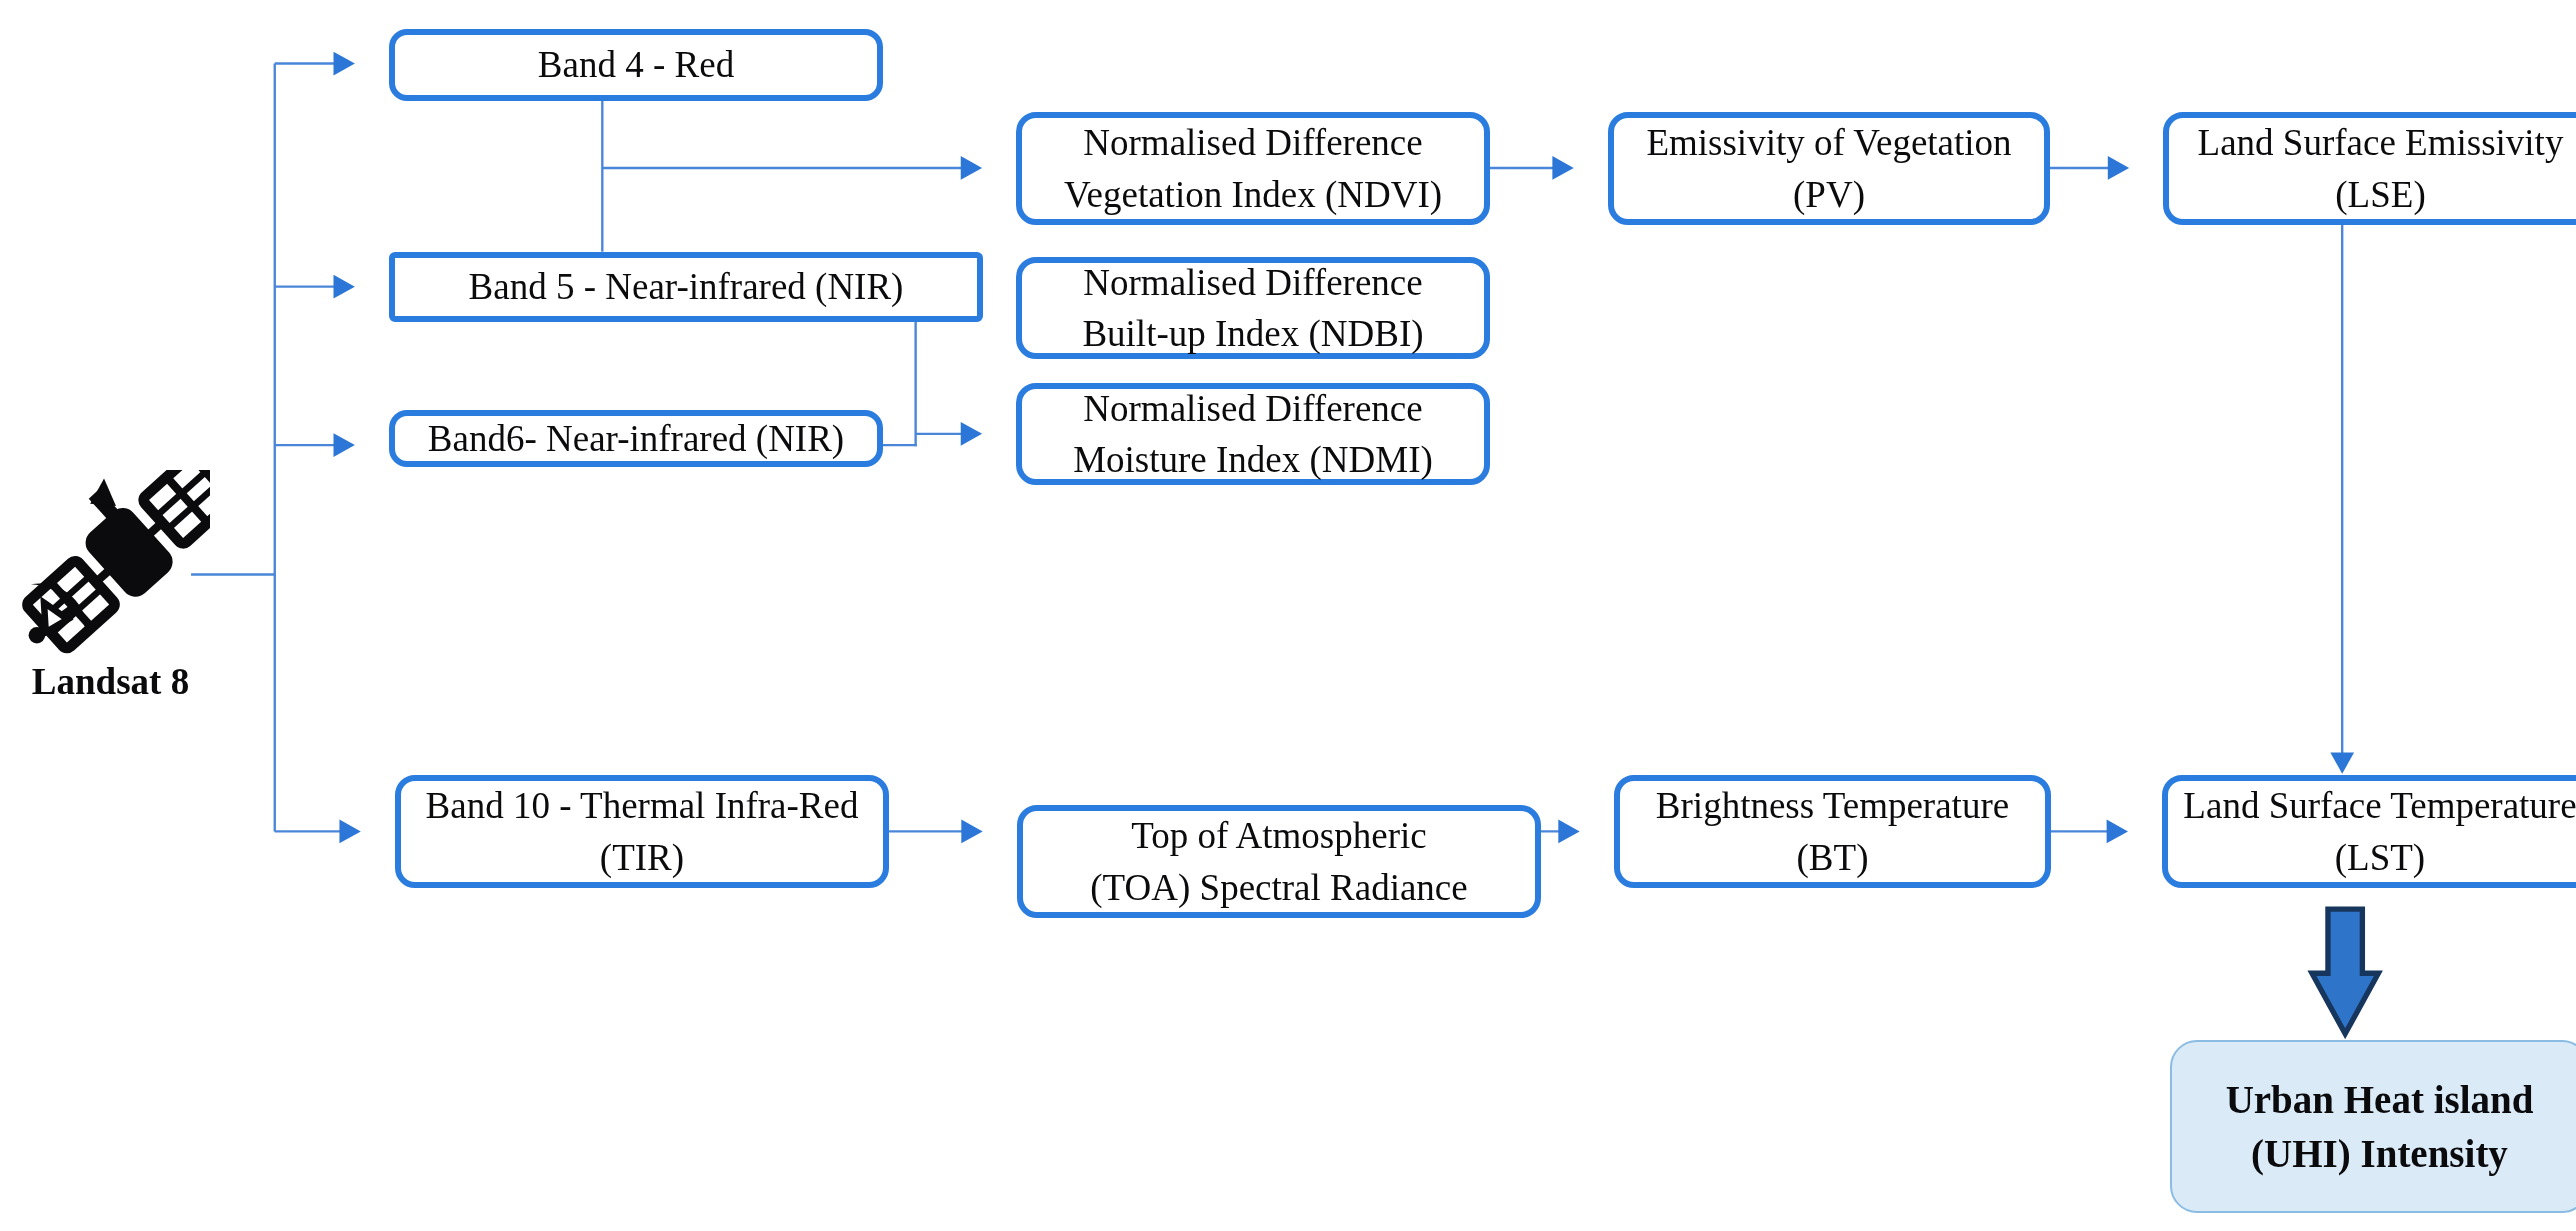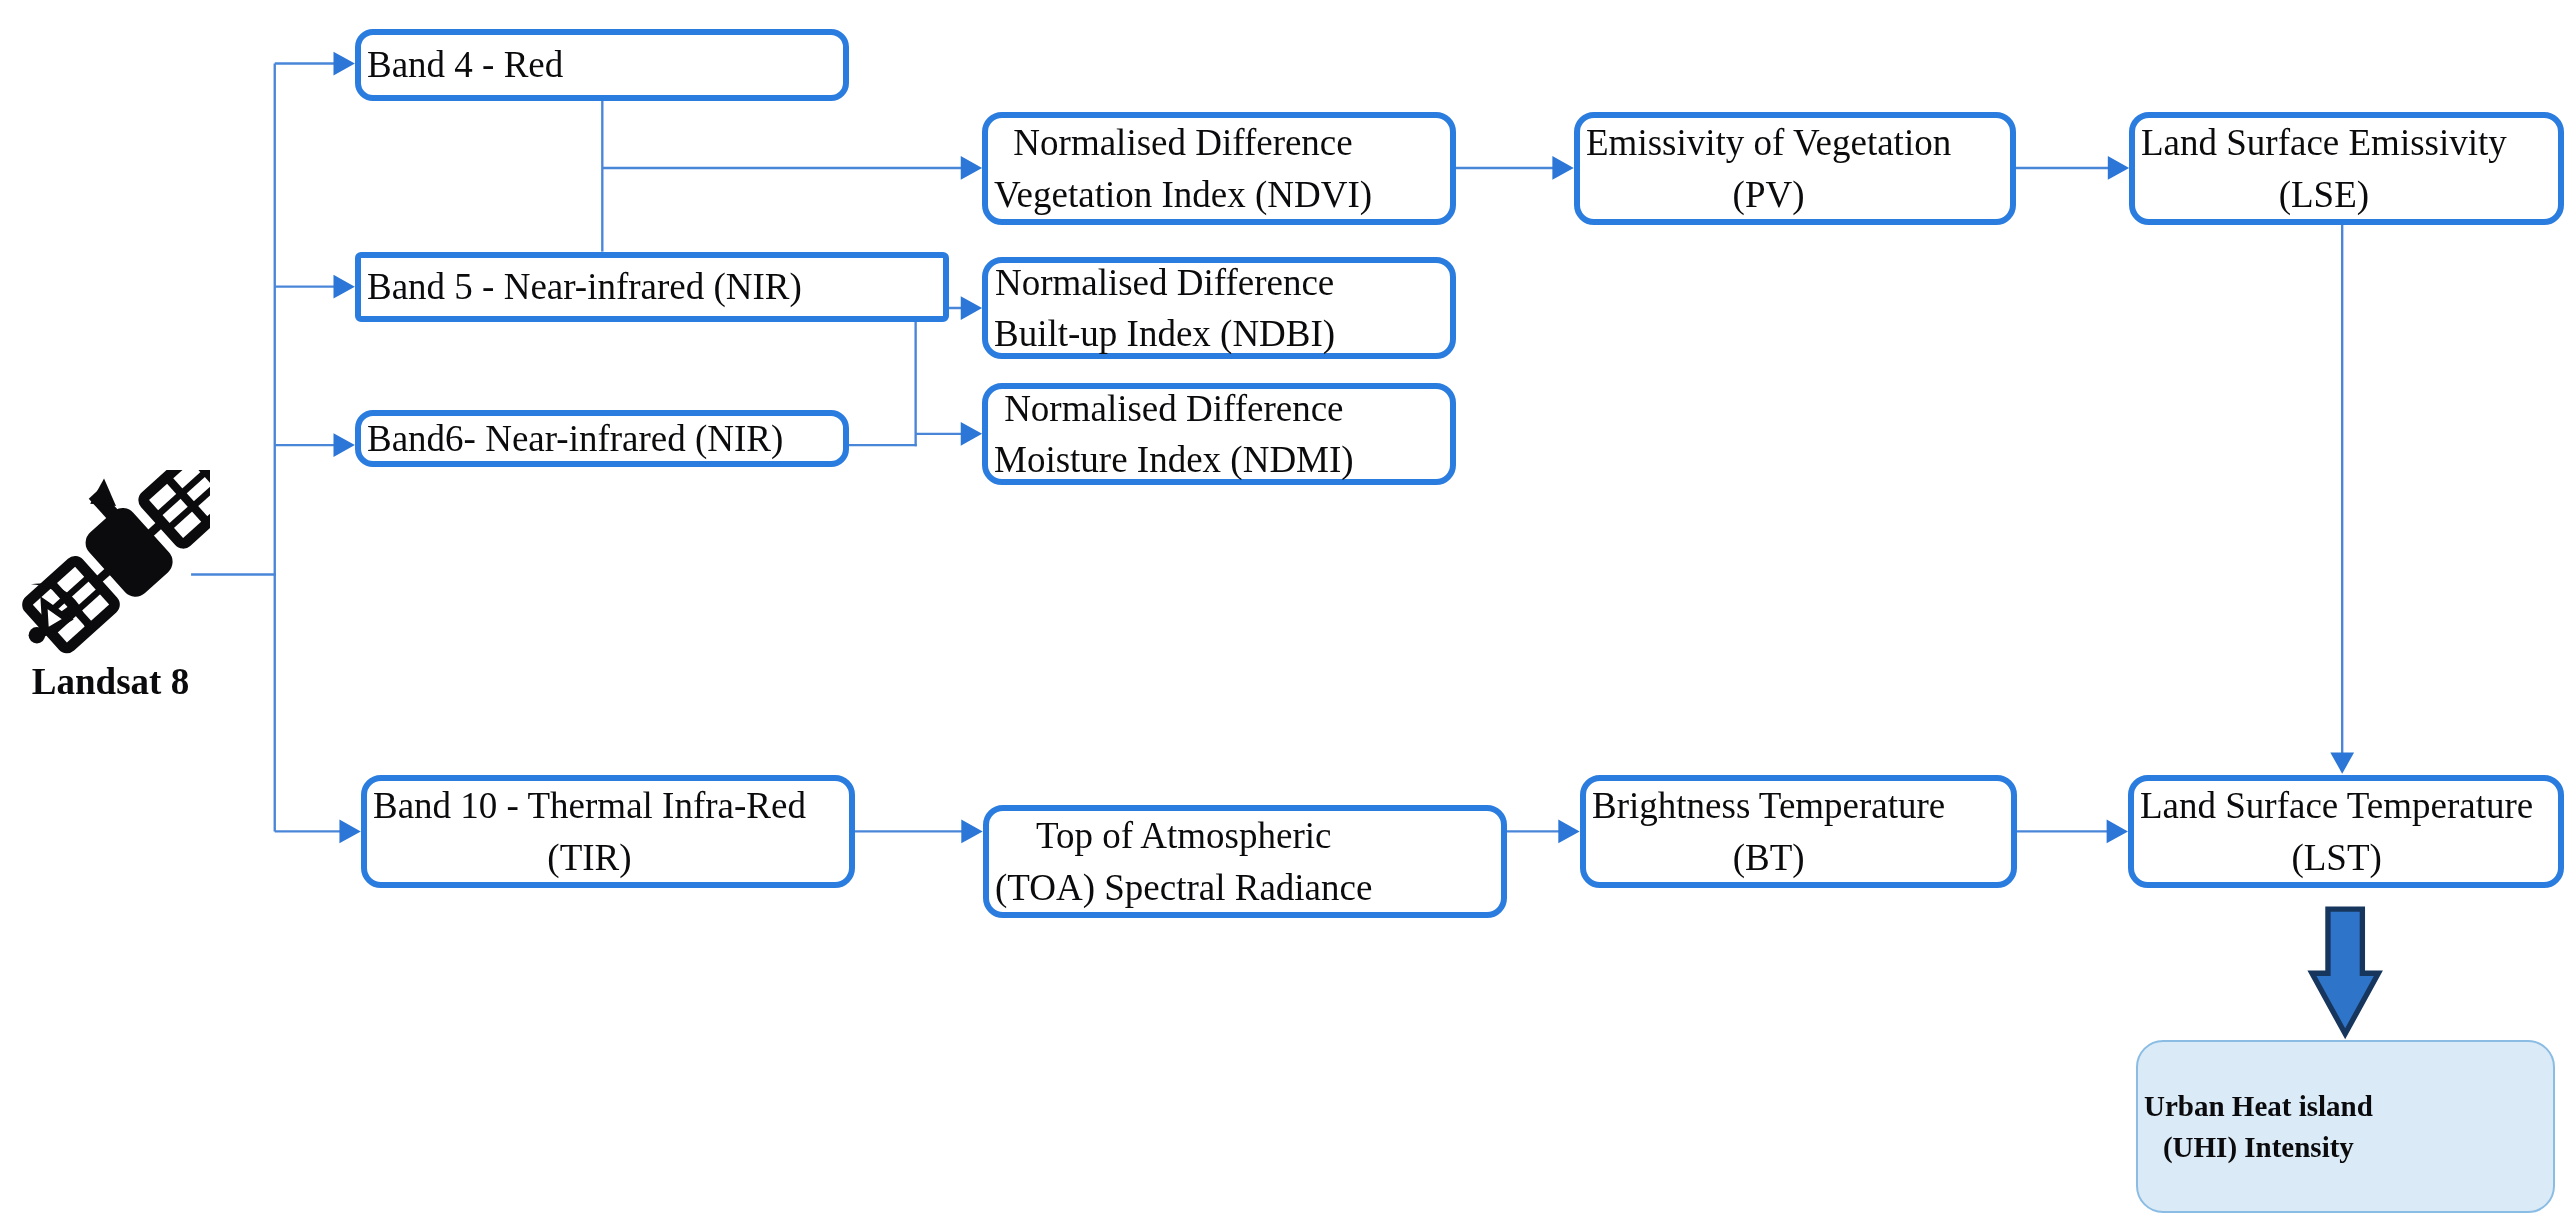--- a/index.html
+++ b/index.html
@@ -22,36 +22,37 @@
   }
   #connectors{position:absolute;left:0;top:0;width:2576px;height:1232px;}
   .conn{stroke:var(--connector);stroke-width:4;fill:none;}
   .arrow{fill:var(--arrowhead);stroke:none;}
   .node{
     position:absolute;
     box-sizing:border-box;
     background:#ffffff;
     border:6px solid var(--box-border);
     border-radius:20px;
-    display:flex;align-items:center;justify-content:flex-start;
+    display:flex;align-items:center;justify-content:center;
     text-align:center;
+    margin-left:34px;
   }
   .lbl{
     color:var(--text);
     font-size:37px;
     line-height:1.38;
     white-space:pre-line;
     padding:0 6px;
   }
   .node.uhi{
     background:var(--uhi-fill);
     border:2.4px solid var(--uhi-border);
     border-radius:27px;
   }
-  .node.uhi .lbl{font-weight:bold;font-size:29px;}
+  .node.uhi .lbl{font-weight:bold;font-size:39px;}
   .source-label{
     position:absolute;
     color:var(--text);
     font-size:37px;
     font-weight:bold;
     text-align:center;
     white-space:nowrap;
   }
   .sat{position:absolute;}
 </style>

